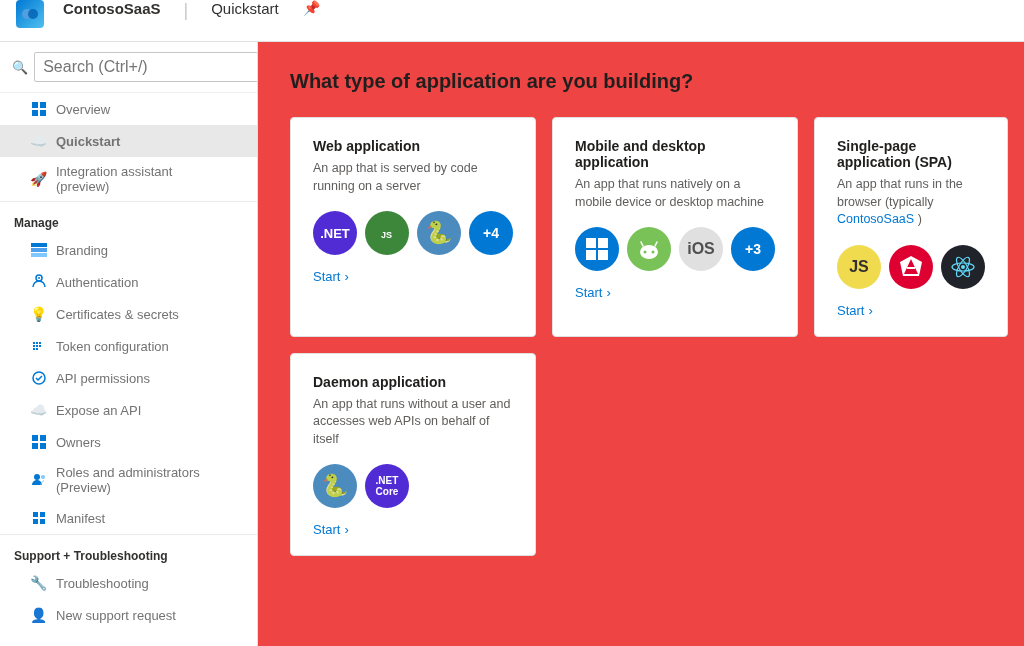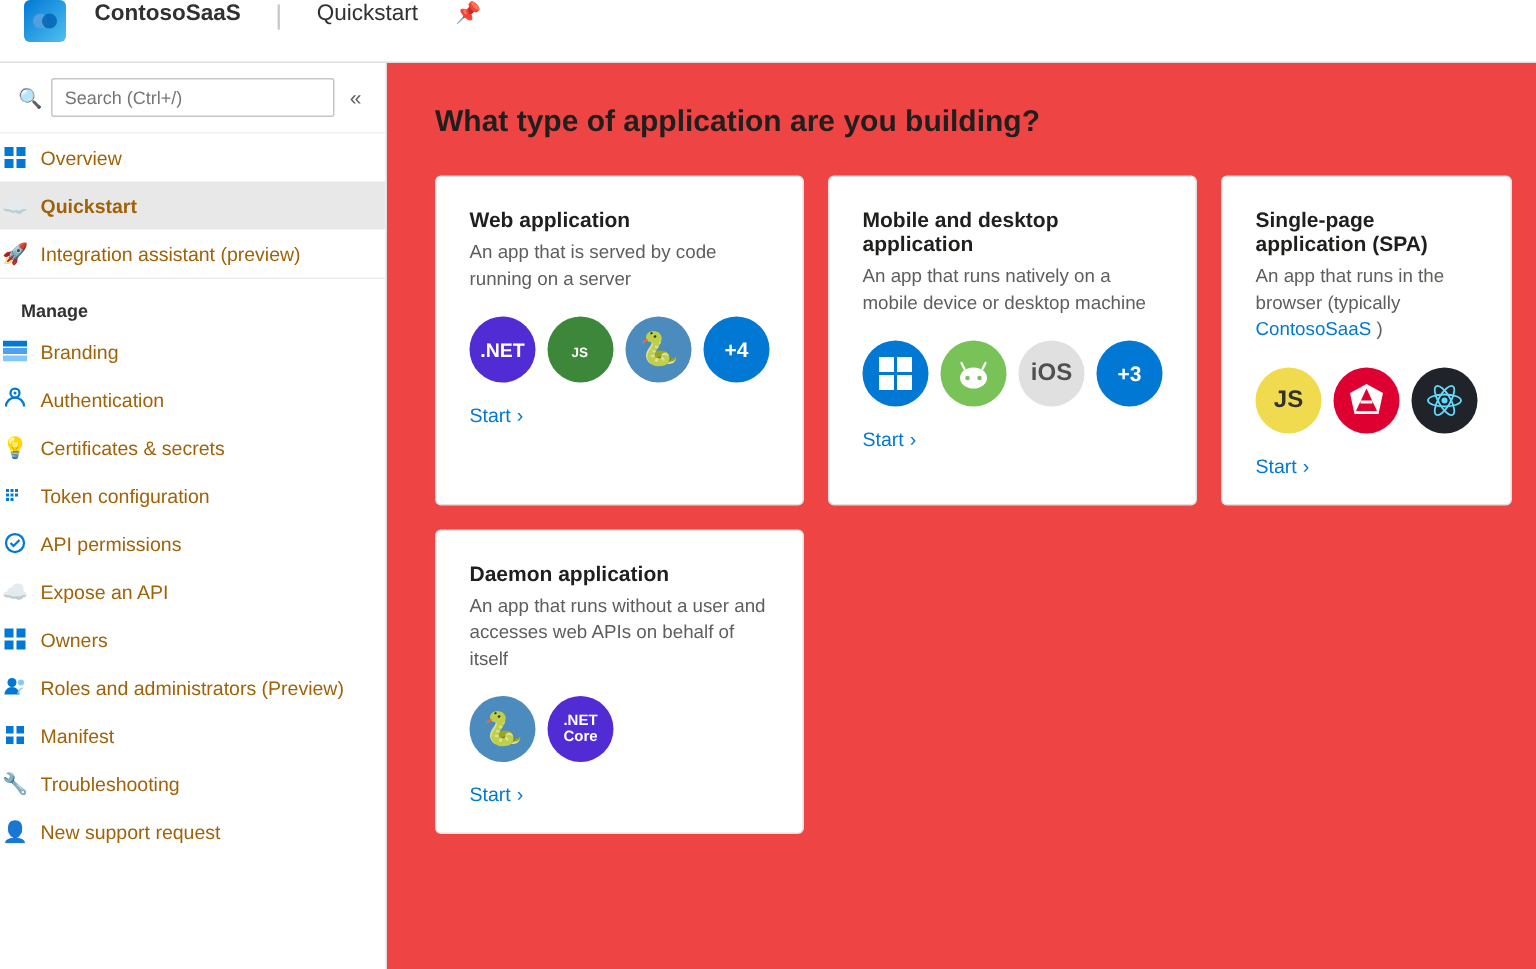--- a/index.html
+++ b/index.html
@@ -57,38 +57,38 @@
       padding: 10px 12px;
       display: flex;
       align-items: center;
       gap: 6px;
       border-bottom: 1px solid #f0f0f0;
     }
     .sidebar-search input {
       border: 1px solid #c8c6c4;
       border-radius: 2px;
       padding: 5px 8px;
-      font-size: 12px;
+      font-size: 16px;
       color: #14532d;
       flex: 1;
       outline: none;
     }
     .collapse-btn {
       color: #605e5c;
       cursor: pointer;
       font-size: 14px;
       padding: 2px 4px;
     }
 
     .sidebar-item {
       display: flex;
       align-items: center;
-      padding: 7px 1px;
+      padding: 7px 30px;
       cursor: pointer;
-      color: #a16207;
+      color: #737373;
       font-size: 13px;
       gap: 8px;
     }
     .sidebar-item.active { background: #e8e8e8; font-weight: 600; }
     .sidebar-item .item-icon {
       width: 18px; height: 18px;
       flex-shrink: 0;
       display: flex; align-items: center; justify-content: center;
       font-size: 14px;
     }
@@ -317,20 +317,21 @@
         <svg width="16" height="16" viewBox="0 0 16 16">
             <rect x="2" y="2" width="5" height="5" fill="#0078d4"></rect>
             <rect x="9" y="2" width="5" height="5" fill="#0078d4"></rect>
             <rect x="2" y="9" width="5" height="5" fill="#0078d4"></rect>
             <rect x="9" y="9" width="5" height="5" fill="#0078d4"></rect>
           </svg>
       </span>
       <span>Manifest</span>
     </div>
 
+    <div class="sidebar-section-header">Support + Troubleshooting</div>
 
     <div class="sidebar-item">
       <span class="item-icon">🔧</span>
       <span>Troubleshooting</span>
     </div>
 
     <div class="sidebar-item">
       <span class="item-icon">👤</span>
       <span>New support request</span>
     </div>

